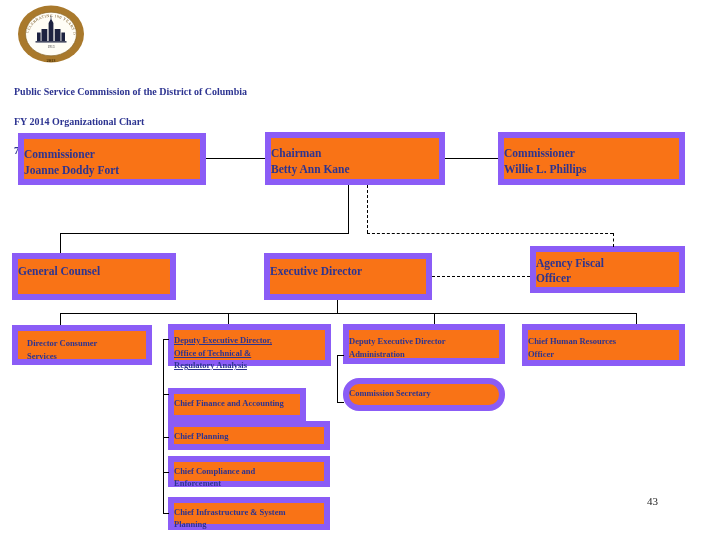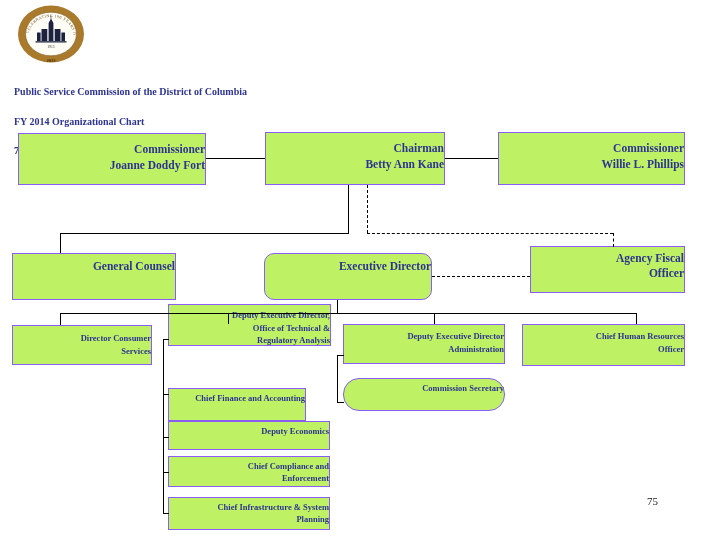--- a/index.html
+++ b/index.html
@@ -1,22 +1,22 @@
 <!DOCTYPE html>
 <html><head>
 <meta charset="utf-8">
 <style>
   html,body{margin:0;padding:0;background:#fff;}
   #canvas{position:relative;width:720px;height:540px;background:#ffffff;overflow:hidden;
           font-family:"Liberation Serif", serif;}
   .title-block{position:absolute;left:14px;top:70px;color:#2d3491;font-weight:bold;
                font-size:10px;line-height:15.5px;}
   .title-block span{display:block;margin-top:14px;}
-  .box{position:absolute;border:1px solid #8b5cf6;background:#bef264;color:#2d3491;
-       font-weight:bold;text-align:right;white-space:pre-line;box-sizing:border-box;}
+  .box{position:absolute;border:6px solid #8b5cf6;background:#f97316;color:#2d3491;
+       font-weight:bold;text-align:left;white-space:pre-line;box-sizing:border-box;}
   .r1{font-size:11.5px;line-height:16px;padding-top:7px;}
   .r2{font-size:11.5px;line-height:15px;padding-top:5px;}
   .r3{font-size:8.5px;line-height:12.5px;padding-top:4px;}
   .r4{font-size:8.5px;line-height:12px;padding-top:3px;}
   .line{position:absolute;}
   .h{border-top:1px solid #000;height:0;}
   .v{border-left:1px solid #000;width:0;}
   .h.dash{border-top:1px dashed #000;}
   .v.dash{border-left:1px dashed #000;}
   .page-num{position:absolute;left:647px;top:495px;font-size:11px;color:#222;}
@@ -57,37 +57,37 @@
   </div>
 
   <div class="box r1" style="left:18px;top:133px;width:188px;height:52px;">Commissioner
 Joanne Doddy Fort</div>
   <div class="box r1" style="left:265px;top:132px;width:180px;height:53px;">Chairman
 Betty Ann Kane</div>
   <div class="box r1" style="left:498px;top:132px;width:187px;height:53px;">Commissioner
 Willie L. Phillips</div>
 
   <div class="box r2" style="left:12px;top:253px;width:164px;height:47px;">General Counsel</div>
-  <div class="box r2" style="left:264px;top:253px;width:168px;height:47px;border-radius:10px;">Executive Director</div>
+  <div class="box r2" style="left:264px;top:253px;width:168px;height:47px;">Executive Director</div>
   <div class="box r2" style="left:530px;top:246px;width:155px;height:47px;padding-top:4px;">Agency Fiscal
 Officer</div>
 
   <div class="box r3" style="left:12px;top:325px;width:140px;height:40px;padding-top:6px;padding-left:9px;">Director Consumer
 Services</div>
-  <div class="box r3" style="left:168px;top:304px;width:163px;height:42px;">Deputy Executive Director,
+  <div class="box r3" style="left:168px;top:324px;width:163px;height:42px;text-decoration:underline;">Deputy Executive Director,
 Office of Technical &amp;
 Regulatory Analysis</div>
   <div class="box r3" style="left:343px;top:324px;width:162px;height:40px;padding-top:5px;">Deputy Executive Director
 Administration</div>
   <div class="box r3" style="left:522px;top:324px;width:163px;height:42px;padding-top:5px;">Chief Human Resources
 Officer</div>
 
   <div class="box r4" style="left:168px;top:388px;width:138px;height:33px;">Chief Finance and Accounting</div>
   <div class="box r4" style="left:343px;top:378px;width:162px;height:33px;border-radius:16px;">Commission Secretary</div>
-  <div class="box r4" style="left:168px;top:421px;width:162px;height:29px;">Deputy Economics</div>
+  <div class="box r4" style="left:168px;top:421px;width:162px;height:29px;">Chief Planning</div>
   <div class="box r4" style="left:168px;top:456px;width:162px;height:31px;">Chief Compliance and
 Enforcement</div>
   <div class="box r4" style="left:168px;top:497px;width:162px;height:33px;">Chief Infrastructure &amp; System
 Planning</div>
 
   <div class="line h" style="left:206px;top:158px;width:59px;"></div>
   <div class="line h" style="left:445px;top:158px;width:53px;"></div>
   <div class="line v" style="left:348px;top:185px;height:48px;"></div>
   <div class="line h" style="left:60px;top:233px;width:289px;"></div>
   <div class="line v" style="left:60px;top:233px;height:20px;"></div>
@@ -107,15 +107,15 @@
 
   <div class="line v" style="left:337px;top:355px;height:47px;"></div>
   <div class="line h" style="left:337px;top:355px;width:7px;"></div>
   <div class="line h" style="left:337px;top:402px;width:7px;"></div>
 
   <div class="line v dash" style="left:367px;top:185px;height:48px;"></div>
   <div class="line h dash" style="left:367px;top:233px;width:246px;"></div>
   <div class="line v dash" style="left:613px;top:233px;height:14px;"></div>
   <div class="line h dash" style="left:432px;top:276px;width:98px;"></div>
 
-  <div class="page-num">75</div>
+  <div class="page-num">43</div>
 
 </div>
 
 </body></html>

